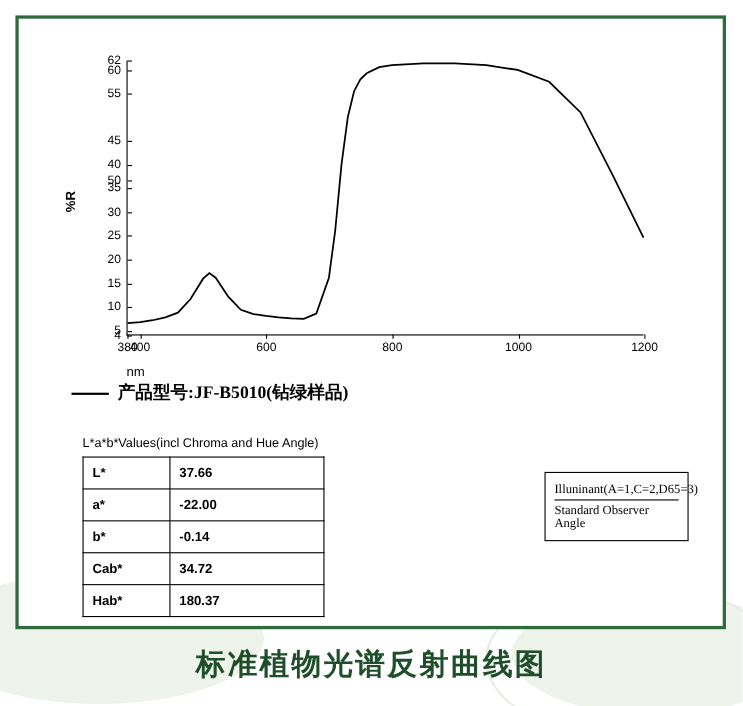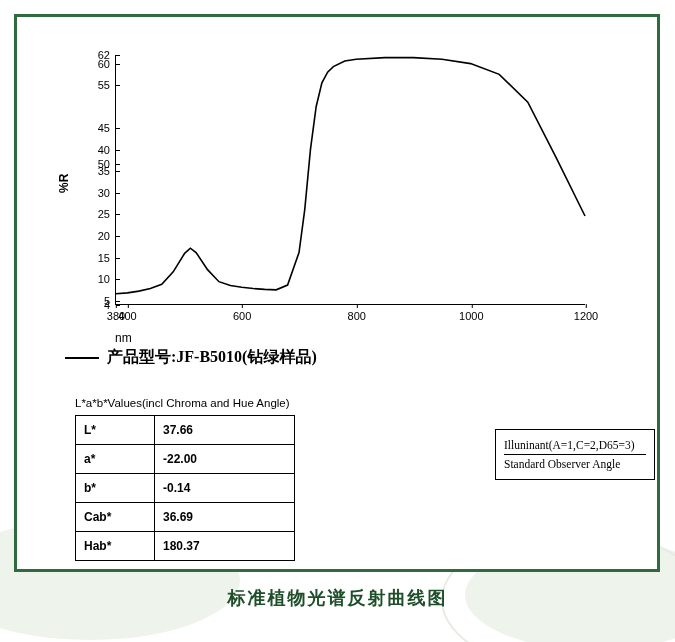--- a/index.html
+++ b/index.html
@@ -54,30 +54,30 @@
   
   .tbl-caption{position:absolute;left:58px;top:380px;font-size:11.5px;color:#000;}
   table.lab{position:absolute;left:58px;top:398px;width:220px;
             border-collapse:collapse;}
   table.lab td{border:1px solid #000;height:28px;font-size:12px;
                padding:0 8px;color:#000;}
   table.lab td.k{width:62px;font-weight:bold;}
   table.lab td.v{font-weight:bold;}
 
   
-  .illum{position:absolute;left:478px;top:412px;width:160px;
+  .illum{position:absolute;left:478px;top:412px;width:131px;
          border:1px solid #000;padding:6px 8px;box-sizing:border-box;
          font-family:"Liberation Serif", serif;font-size:11.5px;color:#000;}
   .illum div{padding:3px 0;}
   .illum .row1{border-bottom:1px solid #000;}
 
   
   .footer-title{
     position:absolute;left:0;top:586px;width:675px;text-align:center;
-    font-size:18px;font-weight:bold;color:#1f4f2a;letter-spacing:2px;z-index:3;
+    font-size:27px;font-weight:bold;color:#1f4f2a;letter-spacing:2px;z-index:3;
   }
 </style>
 </head>
 <body>
 
 <div class="bg-blob blob1"></div>
 <div class="bg-blob blob2"></div>
 <div class="bg-arc"></div>
 
 <div class="card">
@@ -131,21 +131,21 @@
         <tr>
           <td class="k">a*</td>
           <td class="v">-22.00</td>
         </tr>
         <tr>
           <td class="k">b*</td>
           <td class="v">-0.14</td>
         </tr>
         <tr>
           <td class="k">Cab*</td>
-          <td class="v">36.69</td>
+          <td class="v">34.72</td>
         </tr>
         <tr>
           <td class="k">Hab*</td>
           <td class="v">180.37</td>
         </tr>
       </tbody>
   </table>
 
   <div class="illum">
     <div class="row1">Illuninant(A=1,C=2,D65=3)</div>

